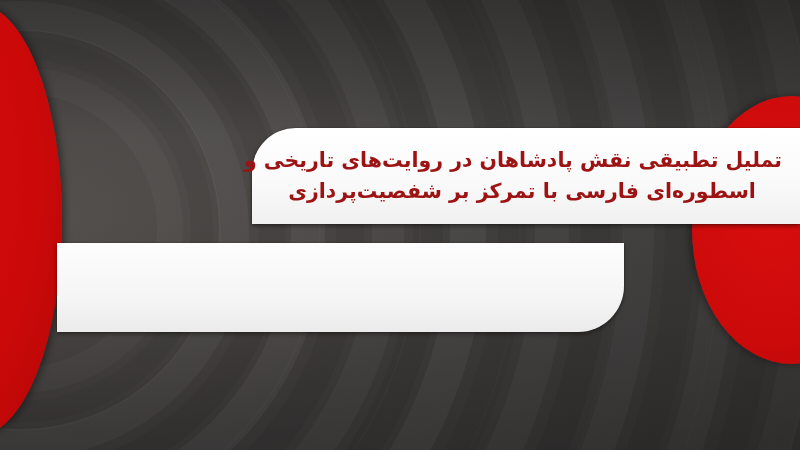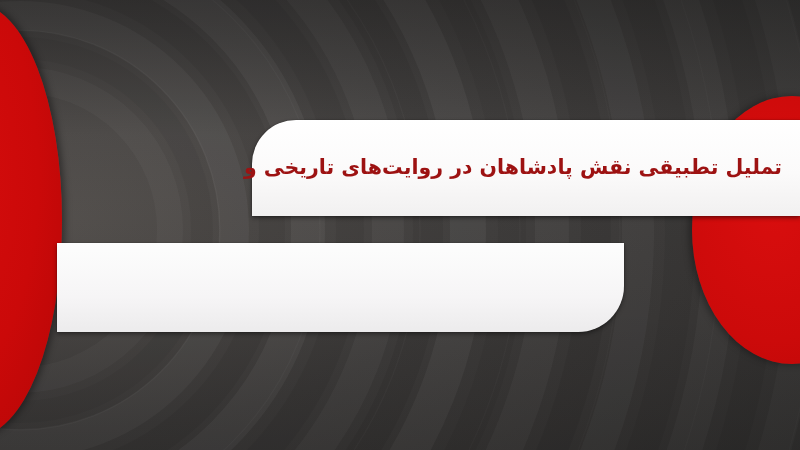--- a/index.html
+++ b/index.html
@@ -54,21 +54,21 @@
     width: 200px;
     height: 268px;
     background: radial-gradient(ellipse at 40% 40%, #d90e0e 0%, #cc0a0a 60%, #bb0707 100%);
     box-shadow: -3px 0 7px rgba(0,0,0,0.35);
   }
 
   
   .title-box {
     position: absolute;
     left: 252px;
-    top: 120px;
+    top: 128px;
     width: 548px;
     height: 96px;
     background: linear-gradient(180deg, #ffffff 0%, #fbfafa 55%, #f1f0f0 100%);
     border-top-left-radius: 44px;
     box-shadow: 0 2px 4px rgba(0,0,0,0.45), 0 0 1px rgba(0,0,0,0.6);
     z-index: 5;
     display: flex;
     align-items: center;
     justify-content: flex-start;
     box-sizing: border-box;
@@ -157,20 +157,21 @@
   </div>
 
   <div class="bg-vert"></div>
 
   <div class="ellipse ellipse-left"></div>
   <div class="ellipse ellipse-right"></div>
 
   <div class="title-box">
     <div class="title-text">
       <span class="title-line">تملیل تطبیقی نقش پادشاهان در روایت‌های تاریخی و</span>
+      <span class="title-line">اسطوره‌ای فارسی با تمرکز بر شفصیت‌پردازی</span>
     </div>
   </div>
 
   <div class="content-box">
     <div class="content-body"></div>
   </div>
 
 </div>
 
 </body></html>

